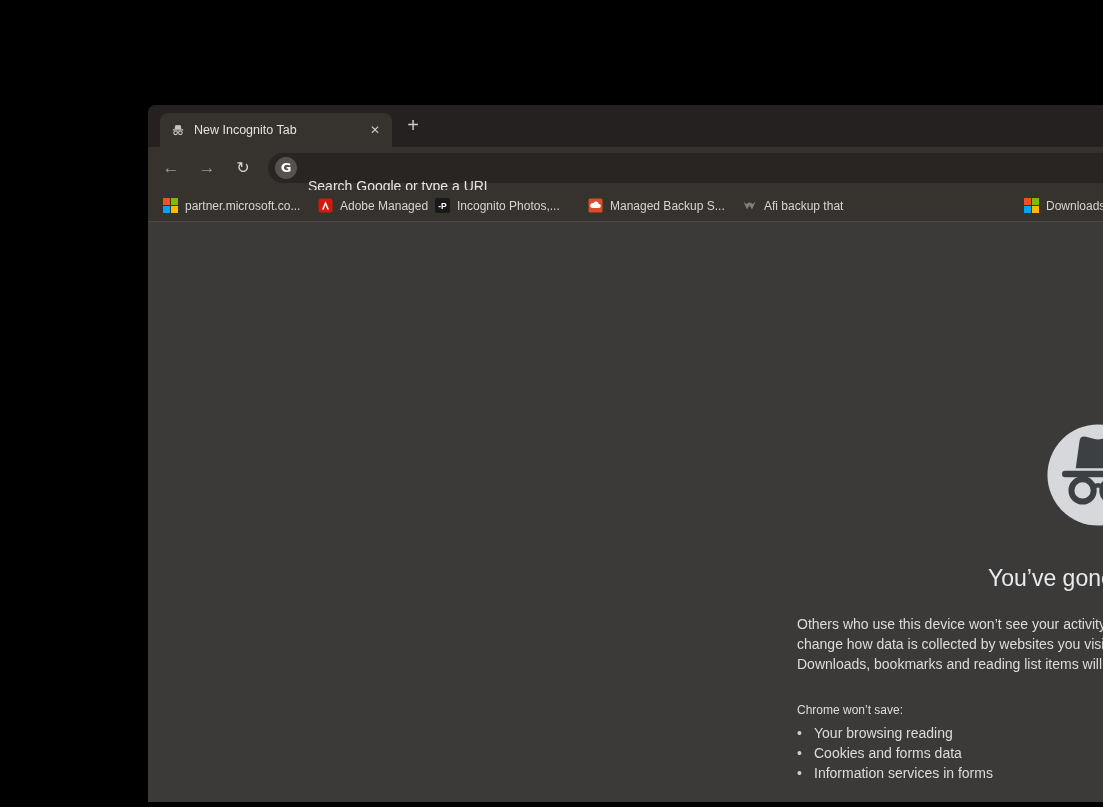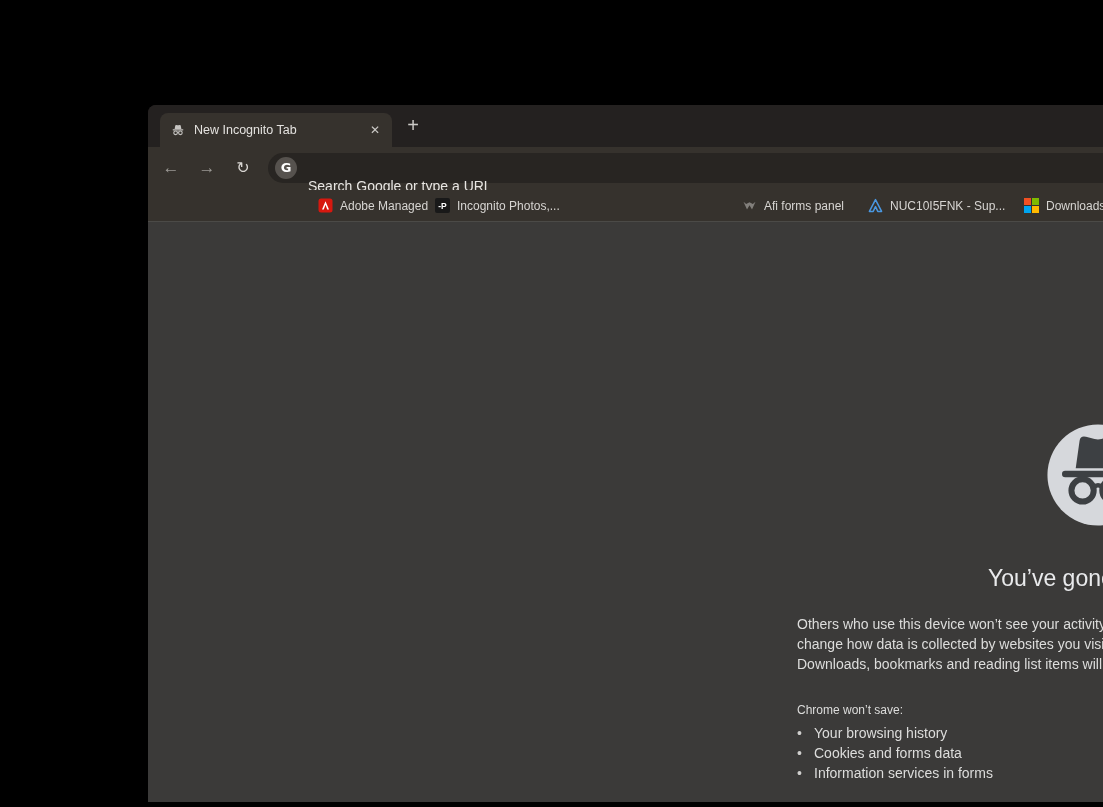--- a/index.html
+++ b/index.html
@@ -84,54 +84,66 @@
       <div class="nav-btn nav-fwd">→</div>
       <div class="nav-btn nav-refresh">↻</div>
       <div class="omnibox">
         <span class="g-badge">G</span>
         <span class="omni-text">Search Google or type a URL</span>
       </div>
     </div>
 
     <div class="bookmarks">
 
+      <div class="bm" style="left:15px">
+        <span class="bm-ic">
+          <svg width="15" height="15" viewBox="0 0 15 15">
+            <rect x="0" y="0" width="7" height="7" fill="#f25022"></rect>
+              <rect x="8" y="0" width="7" height="7" fill="#7fba00"></rect>
+            <rect x="0" y="8" width="7" height="7" fill="#00a4ef"></rect>
+              <rect x="8" y="8" width="7" height="7" fill="#ffb900"></rect>
+          </svg>
+        </span>
+        <span class="bm-label">partner.microsoft.co...</span>
+      </div>
 
       <div class="bm" style="left:170px">
         <span class="bm-ic">
           <svg width="15" height="15" viewBox="0 0 15 15">
             <rect x="0.5" y="0.5" width="14" height="14" rx="2.5" fill="#d7180f"></rect>
             <polygon points="7.5,3.2 11,11.6 9.2,11.6 7.5,6.8 5.8,11.6 4,11.6" fill="#ffffff"></polygon>
           </svg>
         </span>
         <span class="bm-label">Adobe Managed</span>
       </div>
 
       <div class="bm" style="left:287px">
         <span class="pfav">-P</span>
         <span class="bm-label">Incognito Photos,...</span>
       </div>
 
+      <div class="bm" style="left:440px">
+        <span class="bm-ic">
+          <svg width="15" height="15" viewBox="0 0 15 15">
+            <rect x="0.5" y="0.5" width="14" height="14" rx="1.5" fill="#dd4a26"></rect>
+            <path d="M4.2 10 h6.6 a2 2 0 0 0 0 -4 a3 3 0 0 0 -5.6 -0.8 a2.4 2.4 0 0 0 -1 4.8 z" fill="#ffffff"></path>
+          </svg>
+        </span>
+        <span class="bm-label">Managed Backup S...</span>
+      </div>
 
       <div class="bm" style="left:594px">
         <span class="bm-ic">
           <svg width="15" height="15" viewBox="0 0 15 15">
             <path d="M1.5 3.8 L5 11.6 L7.5 7.2 L10 11.6 L13.5 3.8 L10.8 6 L7.5 4.3 L4.2 6 Z" fill="#8f8d8a" opacity="0.85"></path>
           </svg>
         </span>
-        <span class="bm-label">Afi forms panel</span>
+        <span class="bm-label">Afi backup that</span>
       </div>
 
-      <div class="bm" style="left:720px">
-        <span class="bm-ic">
-          <svg width="15" height="15" viewBox="0 0 15 15">
-            <path d="M7.5 1.6 L13.6 13.4 L9.8 13.4 L7.5 8.6 L5.2 13.4 L1.4 13.4 Z" fill="none" stroke="#4a97e0" stroke-width="1.5" stroke-linejoin="round"></path>
-          </svg>
-        </span>
-        <span class="bm-label">NUC10I5FNK - Sup...</span>
-      </div>
 
       <div class="bm" style="left:876px">
         <span class="bm-ic">
           <svg width="15" height="15" viewBox="0 0 15 15">
             <rect x="0" y="0" width="7" height="7" fill="#f25022"></rect>
               <rect x="8" y="0" width="7" height="7" fill="#7fba00"></rect>
             <rect x="0" y="8" width="7" height="7" fill="#00a4ef"></rect>
               <rect x="8" y="8" width="7" height="7" fill="#ffb900"></rect>
           </svg>
         </span>
@@ -158,21 +170,21 @@
         <div>Others who use this device won’t see your activity, so you can browse more privately. This won’t</div>
         <div>change how data is collected by websites you visit and the services that they use, including Google.</div>
         <div>Downloads, bookmarks and reading list items will be saved. Learn more</div>
       </div>
 
       <div class="wont-save">Chrome won’t save:</div>
 
       <div class="save-list">
         <div class="save-item">
           <span class="bullet">•</span>
-          <span>Your browsing history</span>
+          <span>Your browsing reading</span>
         </div>
         <div class="save-item">
           <span class="bullet">•</span>
           <span>Cookies and forms data</span>
         </div>
         <div class="save-item">
           <span class="bullet">•</span>
           <span>Information services in forms</span>
         </div>
       </div>

